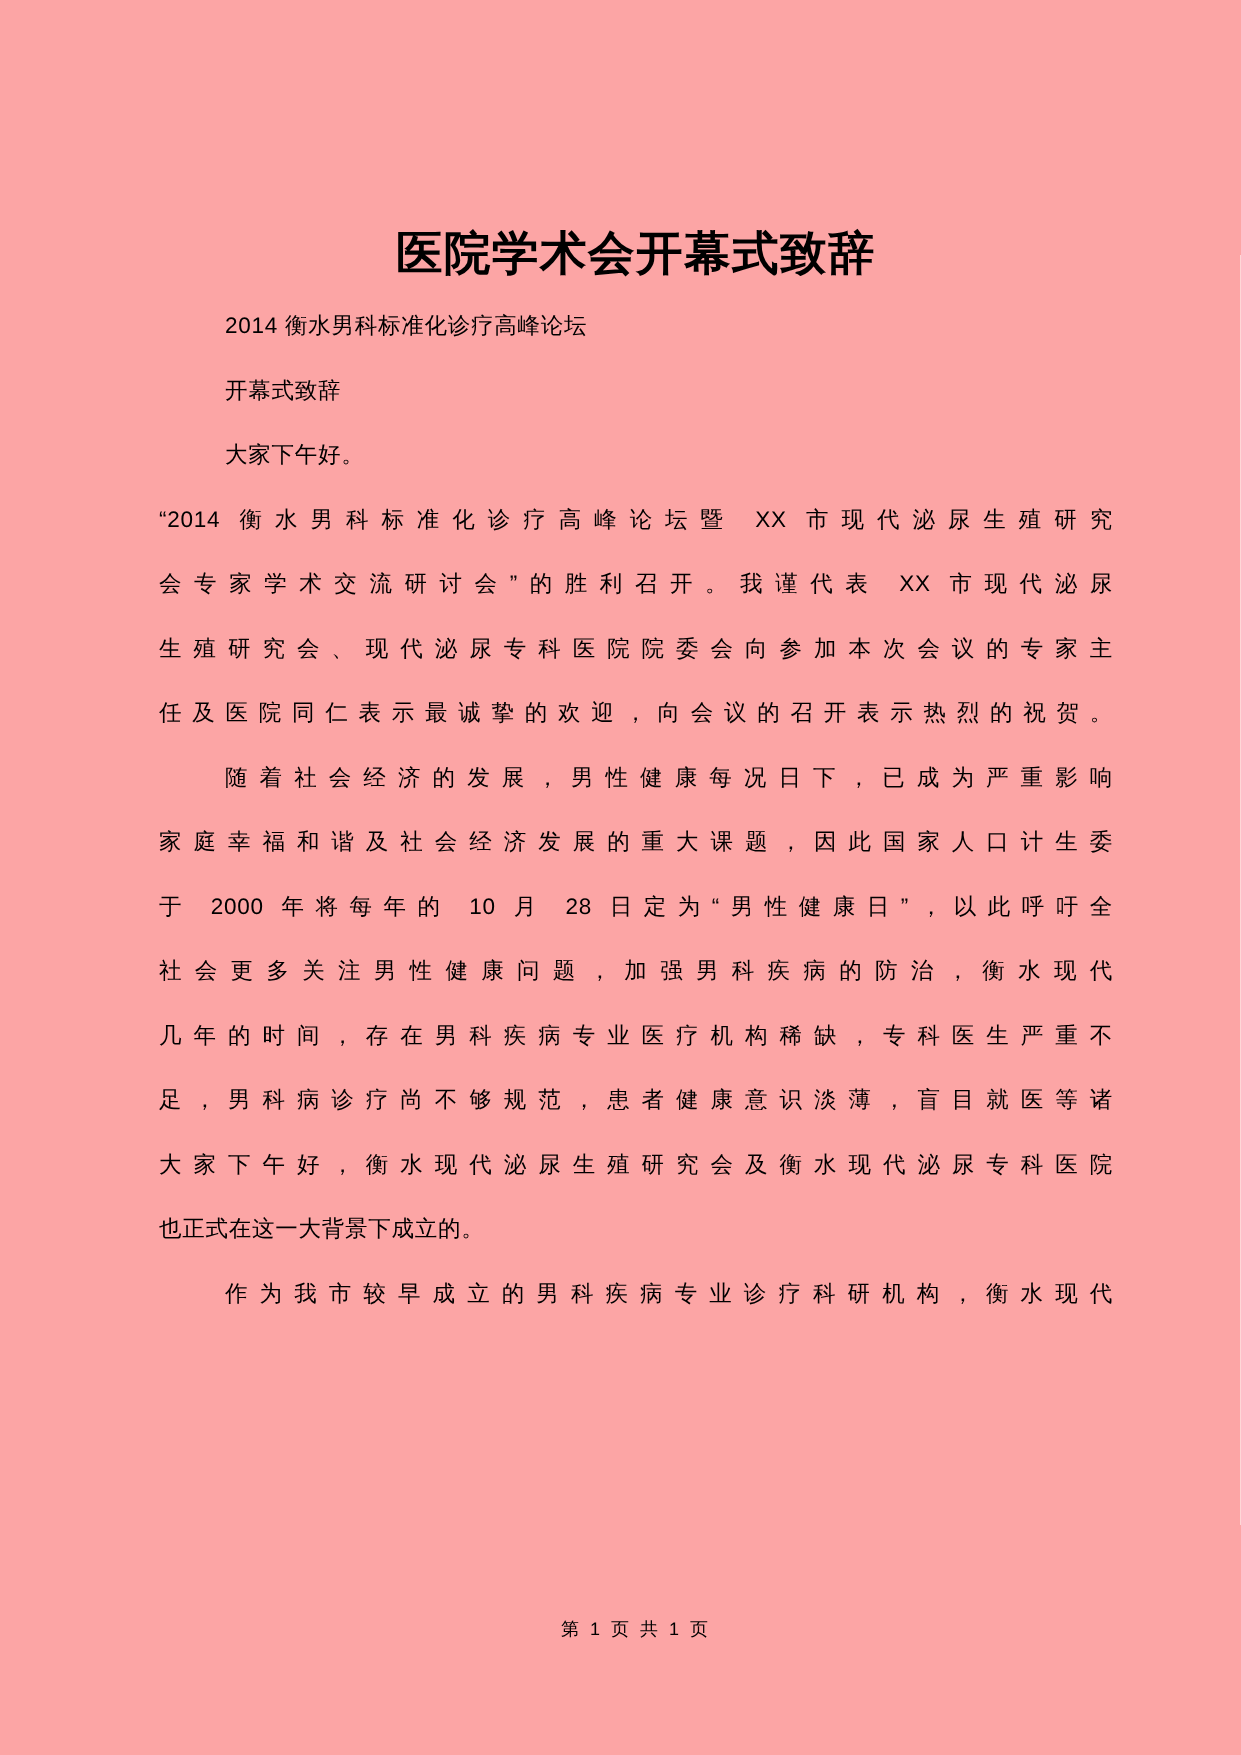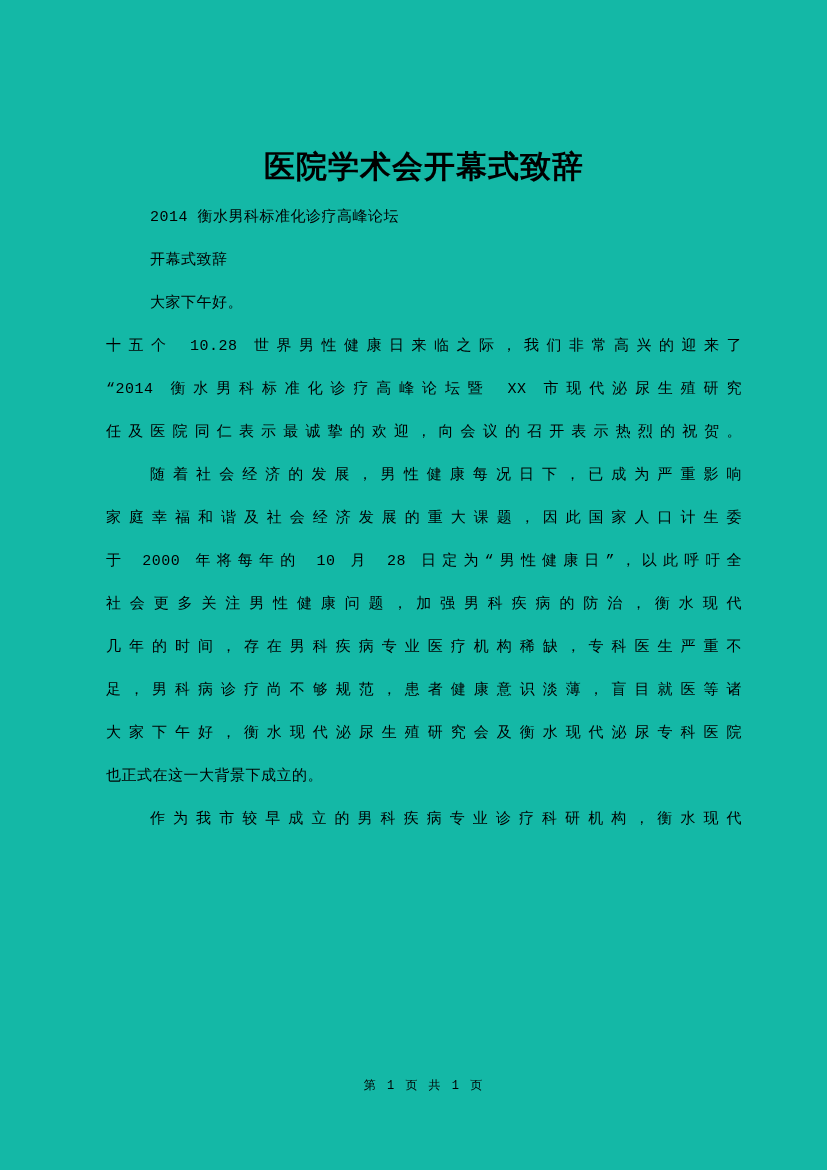--- a/index.html
+++ b/index.html
@@ -4,24 +4,24 @@
 <style>
   html, body {
     margin: 0;
     padding: 0;
     background: #ffffff;
   }
   .canvas {
     position: relative;
     width: 827px;
     height: 1170px;
-    background: #14b8a6;
+    background: #fca5a5;
     overflow: hidden;
     color: #000000;
-    font-family: Liberation Mono, monospace;
+    font-family: Liberation Sans, sans-serif;
   }
   .content {
     position: absolute;
     left: 106px;
     top: 142px;
     width: 636px;
   }
   .doc-title {
     font-size: 31px;
     font-weight: bold;
@@ -61,22 +61,23 @@
 </head>
 <body>
 
 <div class="canvas">
   <div class="content">
     <div class="doc-title"><span>医院学术会开幕式致辞</span></div>
 
     <div class="line indent">2014 衡水男科标准化诊疗高峰论坛</div>
     <div class="line indent">开幕式致辞</div>
     <div class="line indent">大家下午好。</div>
-    <div class="line justify">十五个 10.28 世界男性健康日来临之际，我们非常高兴的迎来了</div>
     <div class="line justify">“2014 衡水男科标准化诊疗高峰论坛暨 XX 市现代泌尿生殖研究</div>
+    <div class="line justify">会专家学术交流研讨会”的胜利召开。我谨代表 XX 市现代泌尿</div>
+    <div class="line justify">生殖研究会、现代泌尿专科医院院委会向参加本次会议的专家主</div>
     <div class="line justify">任及医院同仁表示最诚挚的欢迎，向会议的召开表示热烈的祝贺。</div>
     <div class="line indent justify">随着社会经济的发展，男性健康每况日下，已成为严重影响</div>
     <div class="line justify">家庭幸福和谐及社会经济发展的重大课题，因此国家人口计生委</div>
     <div class="line justify">于 2000 年将每年的 10 月 28 日定为“男性健康日”，以此呼吁全</div>
     <div class="line justify">社会更多关注男性健康问题，加强男科疾病的防治，衡水现代</div>
     <div class="line justify">几年的时间，存在男科疾病专业医疗机构稀缺，专科医生严重不</div>
     <div class="line justify">足，男科病诊疗尚不够规范，患者健康意识淡薄，盲目就医等诸</div>
     <div class="line justify">大家下午好，衡水现代泌尿生殖研究会及衡水现代泌尿专科医院</div>
     <div class="line">也正式在这一大背景下成立的。</div>
     <div class="line indent justify">作为我市较早成立的男科疾病专业诊疗科研机构，衡水现代</div>

